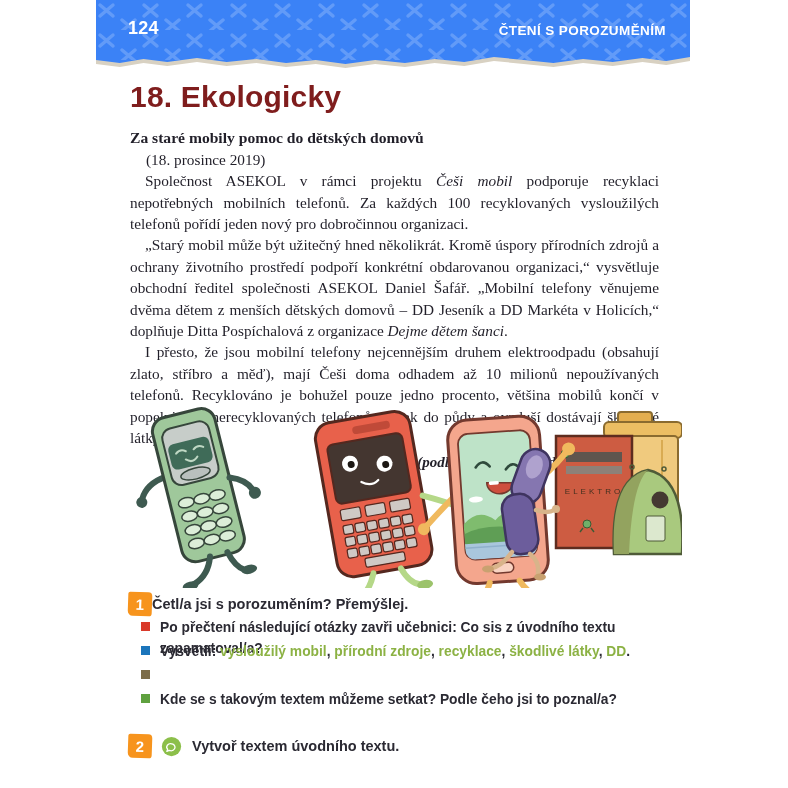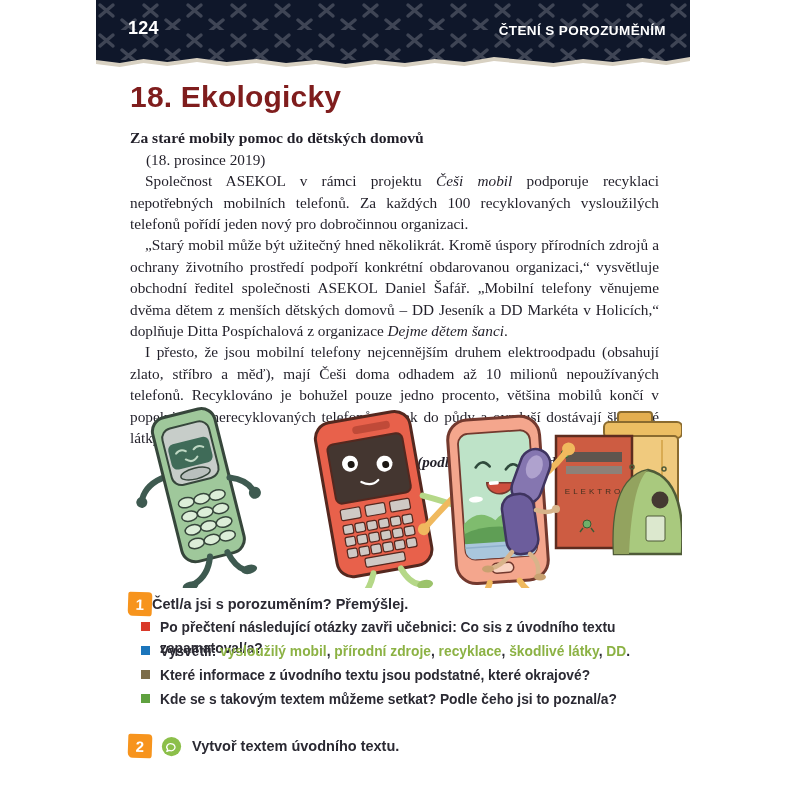--- a/index.html
+++ b/index.html
@@ -9,21 +9,21 @@
   }
   
   .header-wrap{position:absolute;left:96px;top:0;width:594px;height:78px;}
   .torn{
     position:absolute;left:0;top:0;width:100%;height:72px;
     clip-path:polygon(0 0,100% 0,100% 57px,96% 61px,92% 58px,87% 62px,82% 59px,
       77% 63px,72% 60px,67% 57px,62% 62px,57% 59px,52% 63px,47% 60px,42% 64px,
       37% 60px,32% 63px,27% 59px,22% 62px,17% 58px,12% 62px,8% 59px,4% 63px,0 60px);
   }
   .torn-shadow{background:#d8d1c2;transform:translateY(4px);}
-  .torn-orange{background:#0f172a;}
+  .torn-orange{background:#3b82f6;}
   .hdr-svg{position:absolute;left:0;top:0;}
   .page-num{
     position:absolute;left:32px;top:18px;color:#ffffff;font-weight:bold;
     font-size:18px;letter-spacing:.3px;
   }
   .section-title{
     position:absolute;right:24px;top:23px;color:#ffffff;font-weight:bold;
     font-size:13.5px;letter-spacing:.4px;
   }
   
@@ -262,21 +262,20 @@
     <div class="bullet-row">
       <div class="bullet-sq" style="background: rgb(217, 58, 43);"></div>
       <div class="bullet-text"><span>Po přečtení následující otázky zavři učebnici: Co sis z úvodního textu zapamatoval/a?</span></div>
     </div>
     <div class="bullet-row">
       <div class="bullet-sq" style="background: rgb(27, 117, 187);"></div>
       <div class="bullet-text"><span>Vysvětli: </span><span class="seg-g">vysloužilý mobil</span><span>, </span><span class="seg-g">přírodní zdroje</span><span>, </span><span class="seg-g">recyklace</span><span>, </span><span class="seg-g">škodlivé látky</span><span>, </span><span class="seg-g">DD</span><span>.</span></div>
     </div>
     <div class="bullet-row">
       <div class="bullet-sq" style="background: rgb(124, 108, 73);"></div>
-      <div class="bullet-text"><span>Které informace z úvodního textu jsou podstatné, které okrajové?</span></div>
     </div>
     <div class="bullet-row">
       <div class="bullet-sq" style="background: rgb(95, 161, 63);"></div>
       <div class="bullet-text"><span>Kde se s takovým textem můžeme setkat? Podle čeho jsi to poznal/a?</span></div>
     </div>
   </div>
 
   <div class="task-row task2">
     <div class="task-badge">2</div>
     <svg class="speech-icon" viewBox="0 0 24 24">

